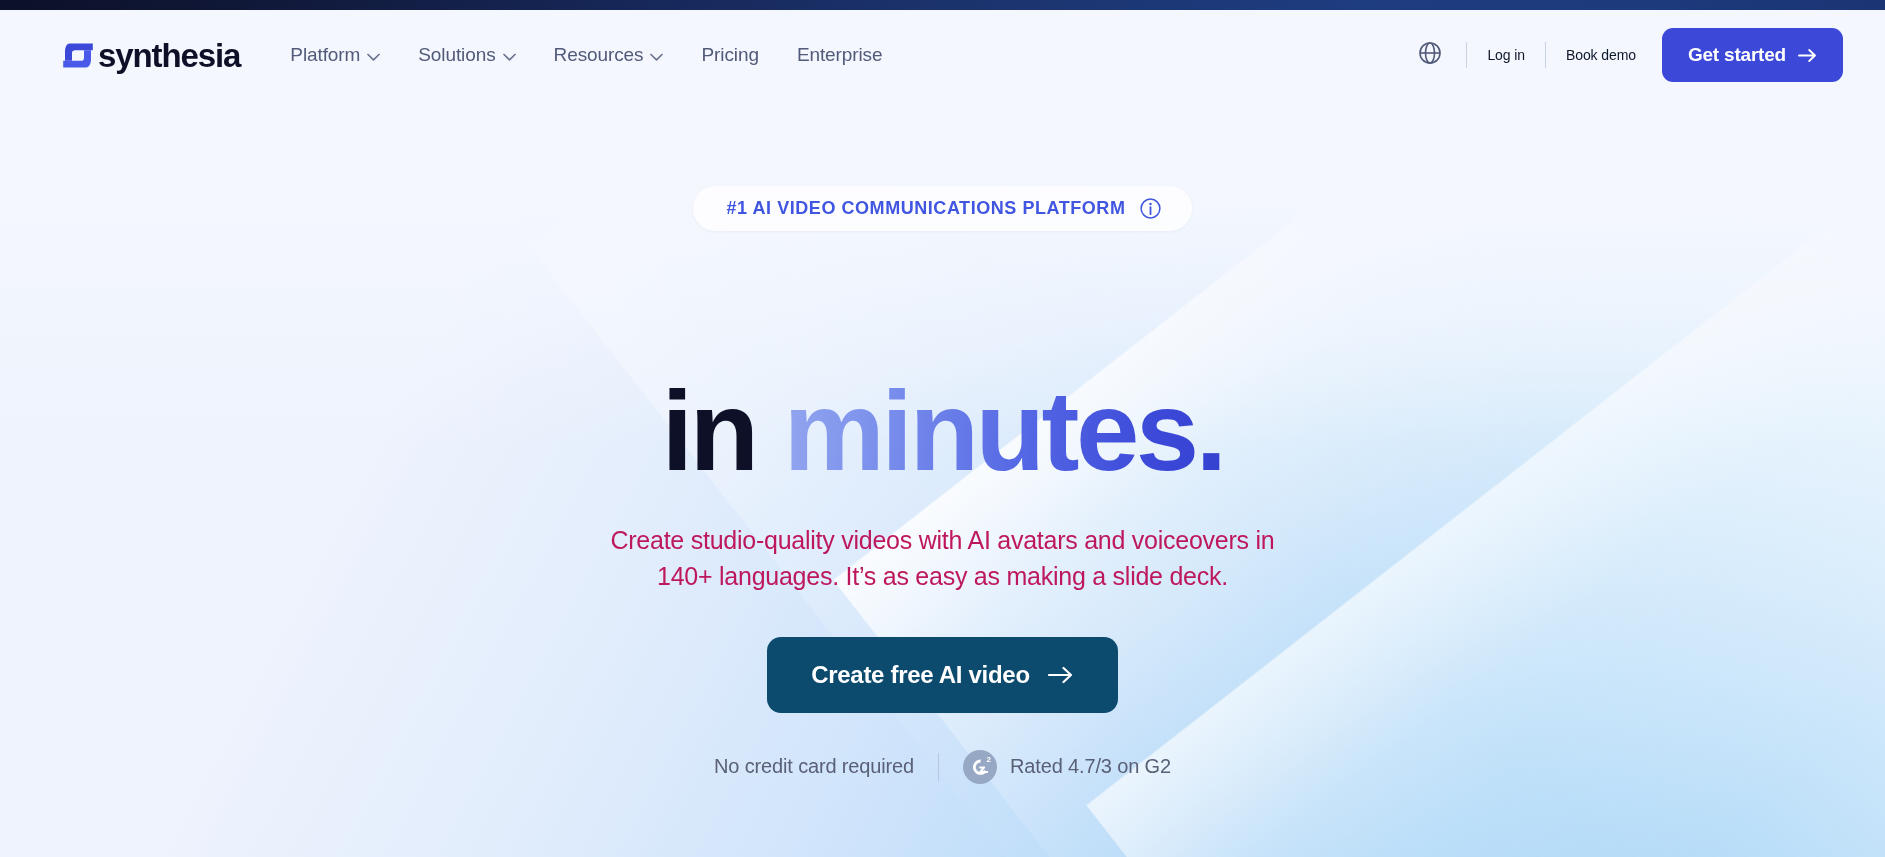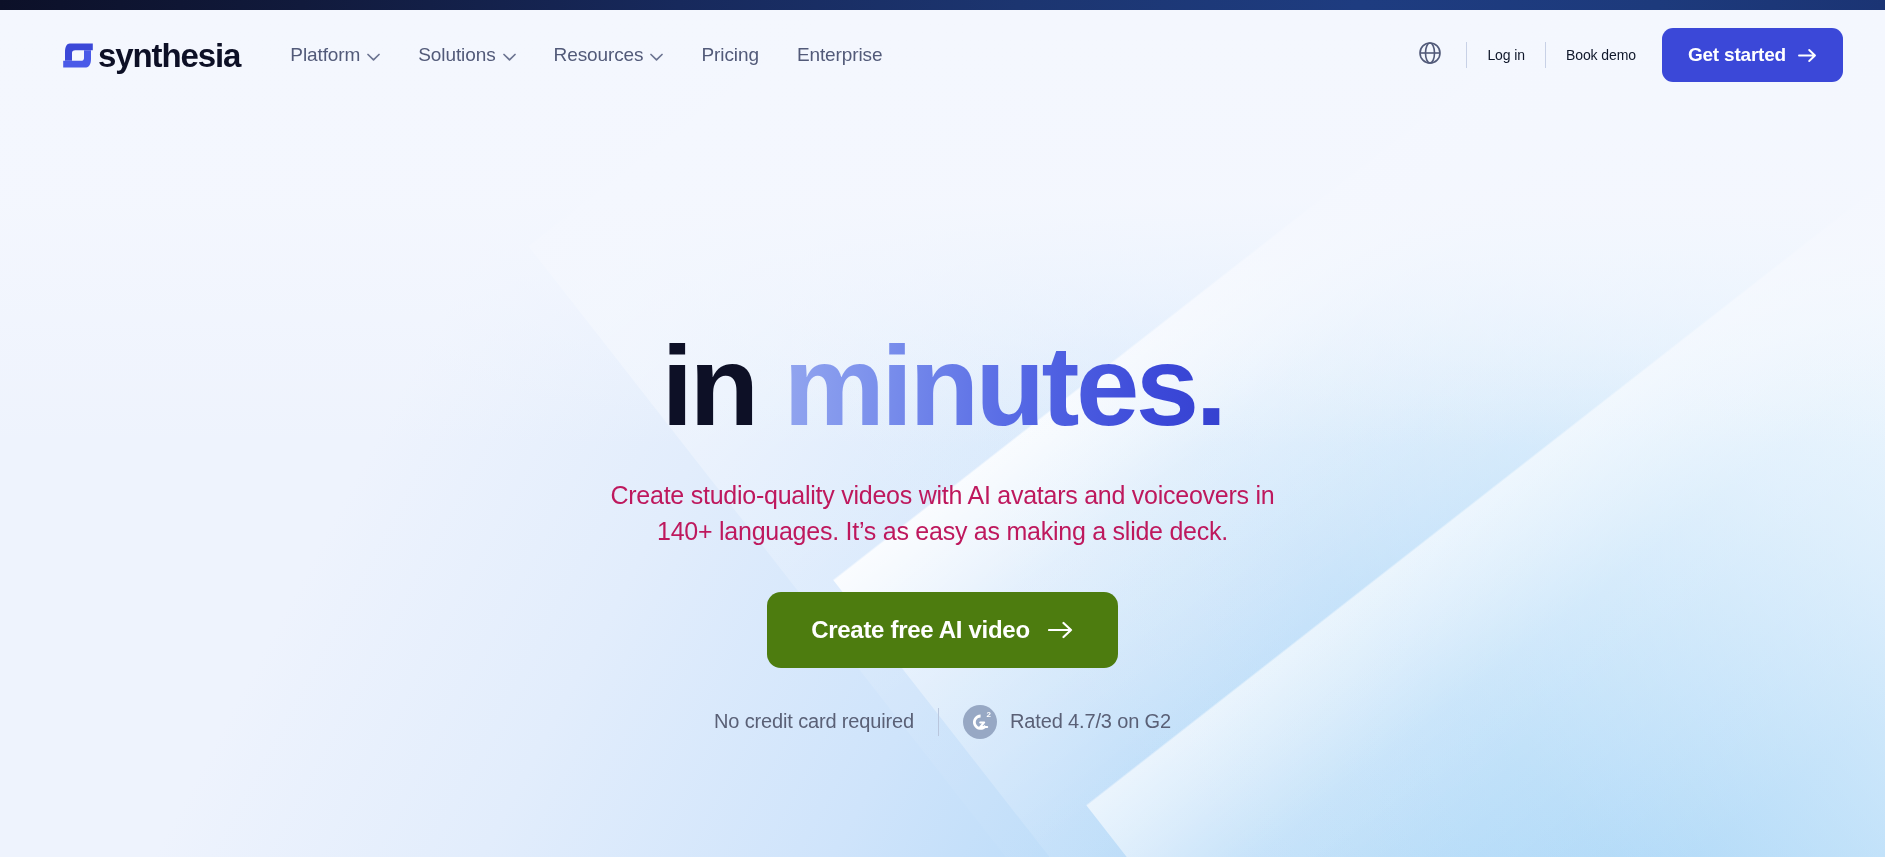--- a/index.html
+++ b/index.html
@@ -261,21 +261,21 @@
     font-size: 25px;
     line-height: 1.45;
     color: #be185d;
     text-align: center;
     letter-spacing: -0.25px;
     max-width: 900px;
   }
 
   .btn-cta {
     margin-top: 42px;
-    background: #4d7c0f;
+    background: #0c4a6e;
     color: #ffffff;
     font-size: 24px;
     font-weight: 700;
     border: none;
     border-radius: 14px;
     padding: 24px 44px;
     display: flex;
     align-items: center;
     gap: 18px;
     cursor: pointer;
@@ -383,20 +383,30 @@
         <svg class="arrow-sm" viewBox="0 0 19 15">
           <path d="M1 7.5h16M11.2 2 17 7.5 11.2 13" stroke="#ffffff" stroke-width="1.9" fill="none" stroke-linecap="round" stroke-linejoin="round"></path>
         </svg>
       </span>
     </button>
   </div>
 </header>
 
 <main class="hero">
 
+  <div class="pill">
+    <span class="pill-text">#1 AI VIDEO COMMUNICATIONS PLATFORM</span>
+    <span>
+      <svg class="info-ico" viewBox="0 0 23 23" fill="none">
+        <circle cx="11.5" cy="11.5" r="9.4" stroke="#4055e0" stroke-width="1.5"></circle>
+        <circle cx="11.5" cy="6.9" r="1.25" fill="#4055e0"></circle>
+        <path d="M11.5 10.2v7.0" stroke="#4055e0" stroke-width="1.8" stroke-linecap="round"></path>
+      </svg>
+    </span>
+  </div>
 
   <h1 class="headline">
     <br>
     <span>in </span><span class="grad-word">minutes.</span>
   </h1>
 
   <p class="subtitle">
     <span>Create studio-quality videos with AI avatars and voiceovers in</span><br>
     <span>140+ languages. It’s as easy as making a slide deck.</span>
   </p>

